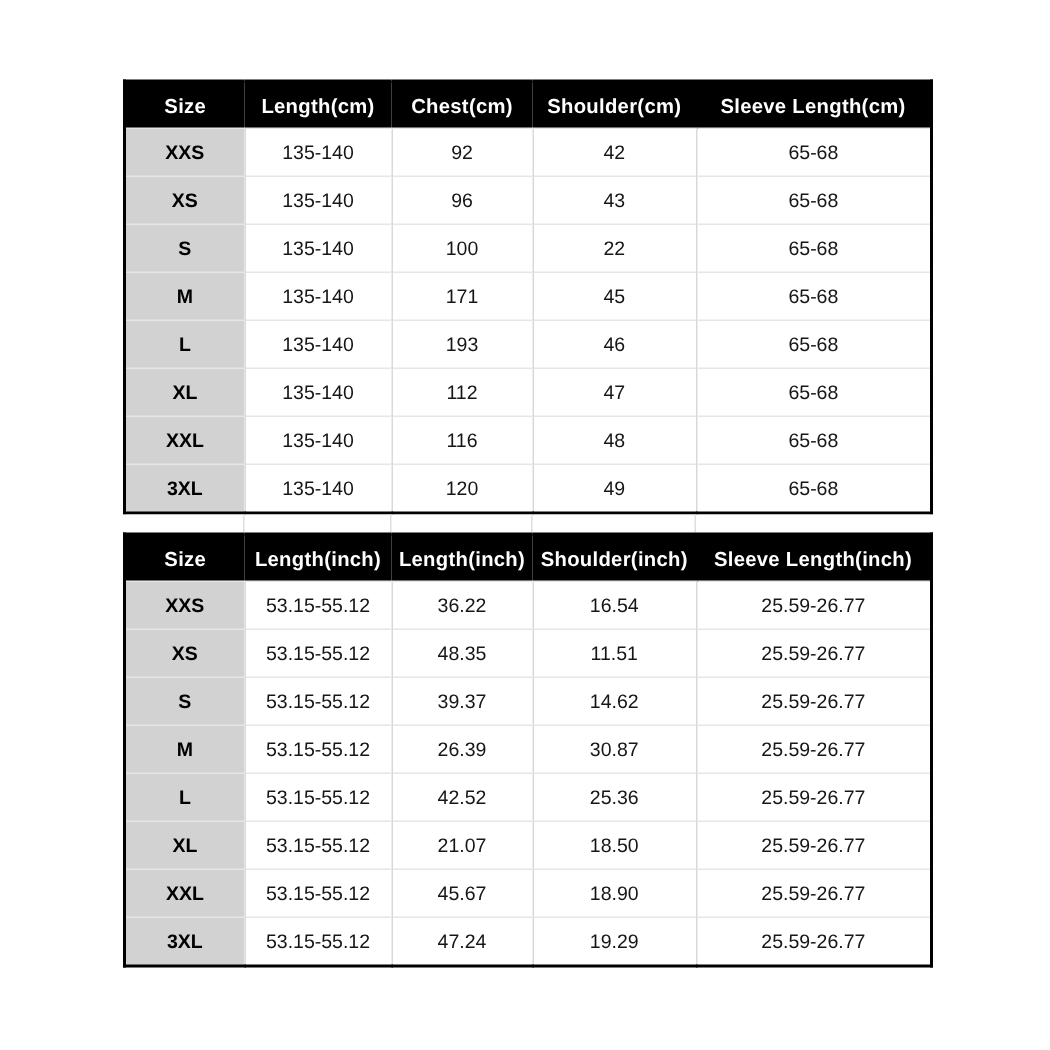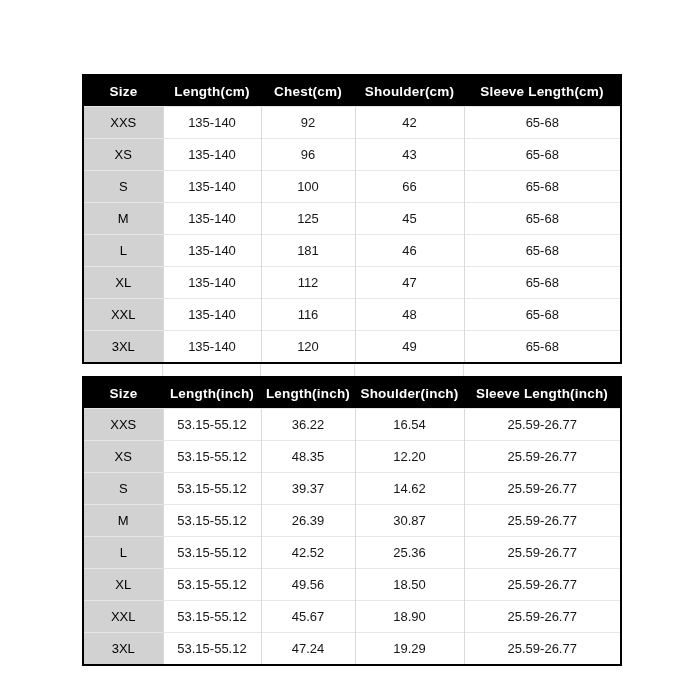--- a/index.html
+++ b/index.html
@@ -13,21 +13,20 @@
     width: 700px;
     height: 700px;
     background: #ffffff;
     overflow: hidden;
   }
   .chart-wrap {
     position: absolute;
     left: 82px;
     top: 53px;
     width: 540px;
-    margin-top: 21px;
   }
   table.size-table {
     border-collapse: collapse;
     table-layout: fixed;
     width: 540px;
     border: 2px solid #000000;
   }
   table.size-table th {
     background: #000000;
     color: #ffffff;
@@ -48,21 +47,21 @@
     text-align: center;
     vertical-align: middle;
     padding: 0;
     border-top: 1px solid #e6e6e6;
   }
   table.size-table td + td {
     border-left: 1px solid #d9d9d9;
   }
   table.size-table td.size-col {
     background: #d2d2d2;
-    font-weight: 400;
+    font-weight: 700;
     color: #000000;
   }
   table.spacer-table {
     border-collapse: collapse;
     table-layout: fixed;
     width: 540px;
   }
   table.spacer-table td {
     height: 12px;
     padding: 0;
@@ -107,34 +106,34 @@
             <td class="size-col">XS</td>
             <td>135-140</td>
             <td>96</td>
             <td>43</td>
             <td>65-68</td>
           </tr>
           <tr>
             <td class="size-col">S</td>
             <td>135-140</td>
             <td>100</td>
-            <td>66</td>
+            <td>22</td>
             <td>65-68</td>
           </tr>
           <tr>
             <td class="size-col">M</td>
             <td>135-140</td>
-            <td>125</td>
+            <td>171</td>
             <td>45</td>
             <td>65-68</td>
           </tr>
           <tr>
             <td class="size-col">L</td>
             <td>135-140</td>
-            <td>181</td>
+            <td>193</td>
             <td>46</td>
             <td>65-68</td>
           </tr>
           <tr>
             <td class="size-col">XL</td>
             <td>135-140</td>
             <td>112</td>
             <td>47</td>
             <td>65-68</td>
           </tr>
@@ -196,21 +195,21 @@
             <td class="size-col">XXS</td>
             <td>53.15-55.12</td>
             <td>36.22</td>
             <td>16.54</td>
             <td>25.59-26.77</td>
           </tr>
           <tr>
             <td class="size-col">XS</td>
             <td>53.15-55.12</td>
             <td>48.35</td>
-            <td>12.20</td>
+            <td>11.51</td>
             <td>25.59-26.77</td>
           </tr>
           <tr>
             <td class="size-col">S</td>
             <td>53.15-55.12</td>
             <td>39.37</td>
             <td>14.62</td>
             <td>25.59-26.77</td>
           </tr>
           <tr>
@@ -223,21 +222,21 @@
           <tr>
             <td class="size-col">L</td>
             <td>53.15-55.12</td>
             <td>42.52</td>
             <td>25.36</td>
             <td>25.59-26.77</td>
           </tr>
           <tr>
             <td class="size-col">XL</td>
             <td>53.15-55.12</td>
-            <td>49.56</td>
+            <td>21.07</td>
             <td>18.50</td>
             <td>25.59-26.77</td>
           </tr>
           <tr>
             <td class="size-col">XXL</td>
             <td>53.15-55.12</td>
             <td>45.67</td>
             <td>18.90</td>
             <td>25.59-26.77</td>
           </tr>

